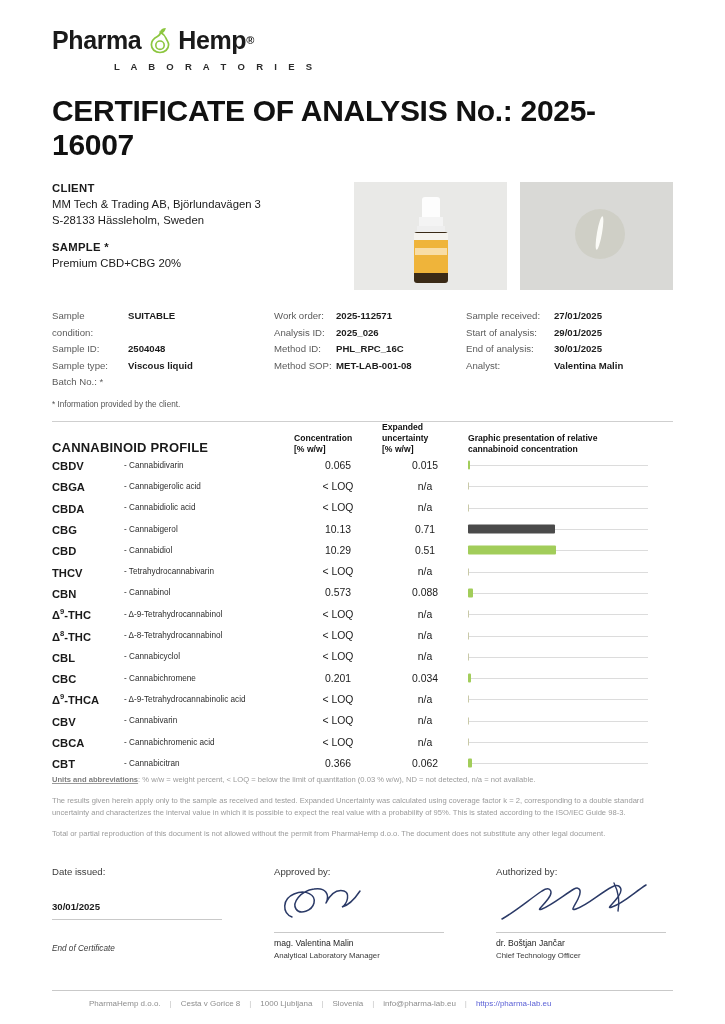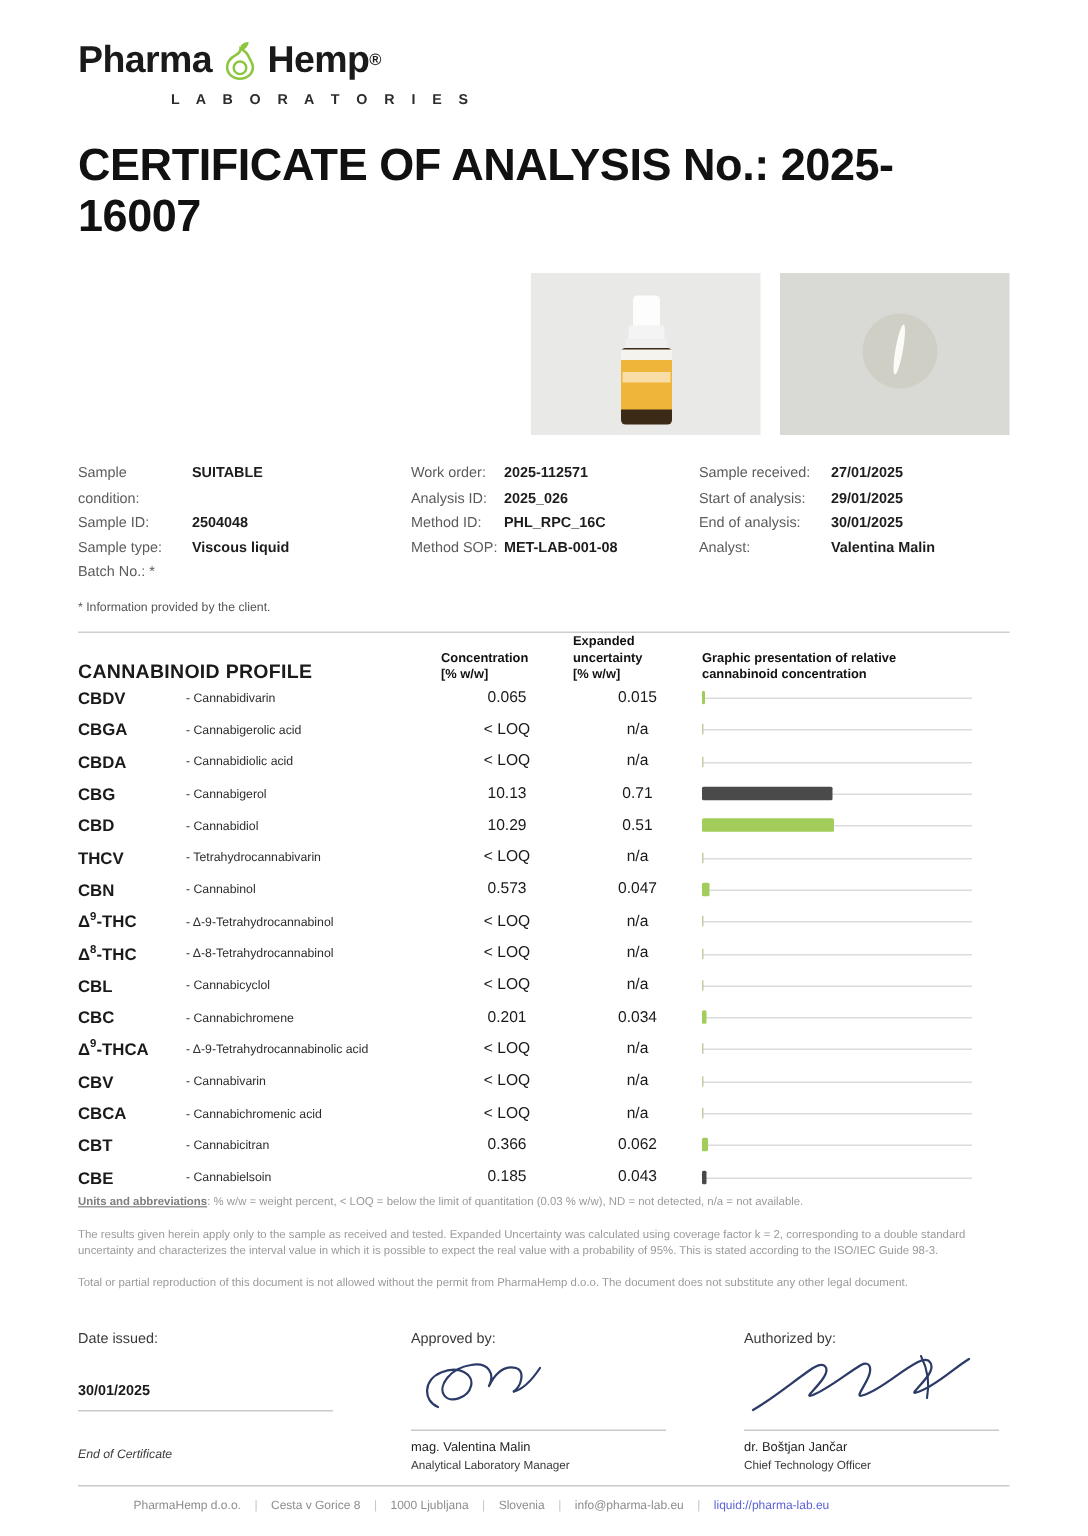--- a/index.html
+++ b/index.html
@@ -137,20 +137,27 @@
       </span>
       <span class="logo-text">Hemp</span>
       <span class="logo-reg">®</span>
     </div>
     <div class="logo-sub">L A B O R A T O R I E S</div>
   </div>
 
   <div class="doc-title">CERTIFICATE OF ANALYSIS No.: 2025-16007</div>
 
   <div class="info-area">
+    <div class="info-left">
+      <div class="lbl-bold">CLIENT</div>
+      <div class="lbl-norm">MM Tech &amp; Trading AB, Björlundavägen 3</div>
+      <div class="lbl-norm">S-28133 Hässleholm, Sweden</div>
+      <div class="lbl-bold block-gap">SAMPLE *</div>
+      <div class="lbl-norm">Premium CBD+CBG 20%</div>
+    </div>
     <div class="photos">
       <div class="photo photo1">
         <div class="bottle">
           <div class="b-cap"></div>
             <div class="b-cap2"></div>
             <div class="b-neck"></div>
           <div class="b-body"></div>
             <div class="b-labeltop"></div>
             <div class="b-label"></div>
             <div class="b-txt"></div>
@@ -316,21 +323,21 @@
             <div class="bar-cell">
               <div class="bar-line"></div>
               <div class="bar-tick"></div>
             </div>
           </td>
         </tr>
         <tr class="row">
           <td class="col-abbr"><span class="abbr">CBN</span></td>
           <td class="col-name nm">- Cannabinol</td>
           <td class="col-conc val">0.573</td>
-          <td class="col-unc val">0.047</td>
+          <td class="col-unc val">0.088</td>
           <td class="col-graph">
             <div class="bar-cell">
               <div class="bar-line"></div>
               <div class="bar-tick"></div>
               <div class="bar green" style="width: 5px;"></div>
             </div>
           </td>
         </tr>
         <tr class="row">
           <td class="col-abbr"><span class="abbr">Δ<sup>9</sup>-THC</span></td>
@@ -420,33 +427,20 @@
         <tr class="row">
           <td class="col-abbr"><span class="abbr">CBT</span></td>
           <td class="col-name nm">- Cannabicitran</td>
           <td class="col-conc val">0.366</td>
           <td class="col-unc val">0.062</td>
           <td class="col-graph">
             <div class="bar-cell">
               <div class="bar-line"></div>
               <div class="bar-tick"></div>
               <div class="bar green" style="width: 4px;"></div>
-            </div>
-          </td>
-        </tr>
-        <tr class="row">
-          <td class="col-abbr"><span class="abbr">CBE</span></td>
-          <td class="col-name nm">- Cannabielsoin</td>
-          <td class="col-conc val">0.185</td>
-          <td class="col-unc val">0.043</td>
-          <td class="col-graph">
-            <div class="bar-cell">
-              <div class="bar-line"></div>
-              <div class="bar-tick"></div>
-              <div class="bar dark" style="width: 3px;"></div>
             </div>
           </td>
         </tr>
       </tbody>
   </table>
 
   <div class="notes">
     <div class="note">
       <u><b>Units and abbreviations</b></u><span>: % w/w = weight percent, &lt; LOQ = below the limit of quantitation (0.03 % w/w), ND = not detected, n/a = not available.</span>
     </div>
@@ -492,17 +486,17 @@
       <span>PharmaHemp d.o.o.</span>
       <span class="divider">|</span>
       <span>Cesta v Gorice 8</span>
       <span class="divider">|</span>
       <span>1000 Ljubljana</span>
       <span class="divider">|</span>
       <span>Slovenia</span>
       <span class="divider">|</span>
       <span>info@pharma-lab.eu</span>
       <span class="divider">|</span>
-      <span class="footer-link">liquid://pharma-lab.eu</span>
+      <span class="footer-link">https://pharma-lab.eu</span>
     </div>
   </div>
 
 </div>
 
 </body></html>

